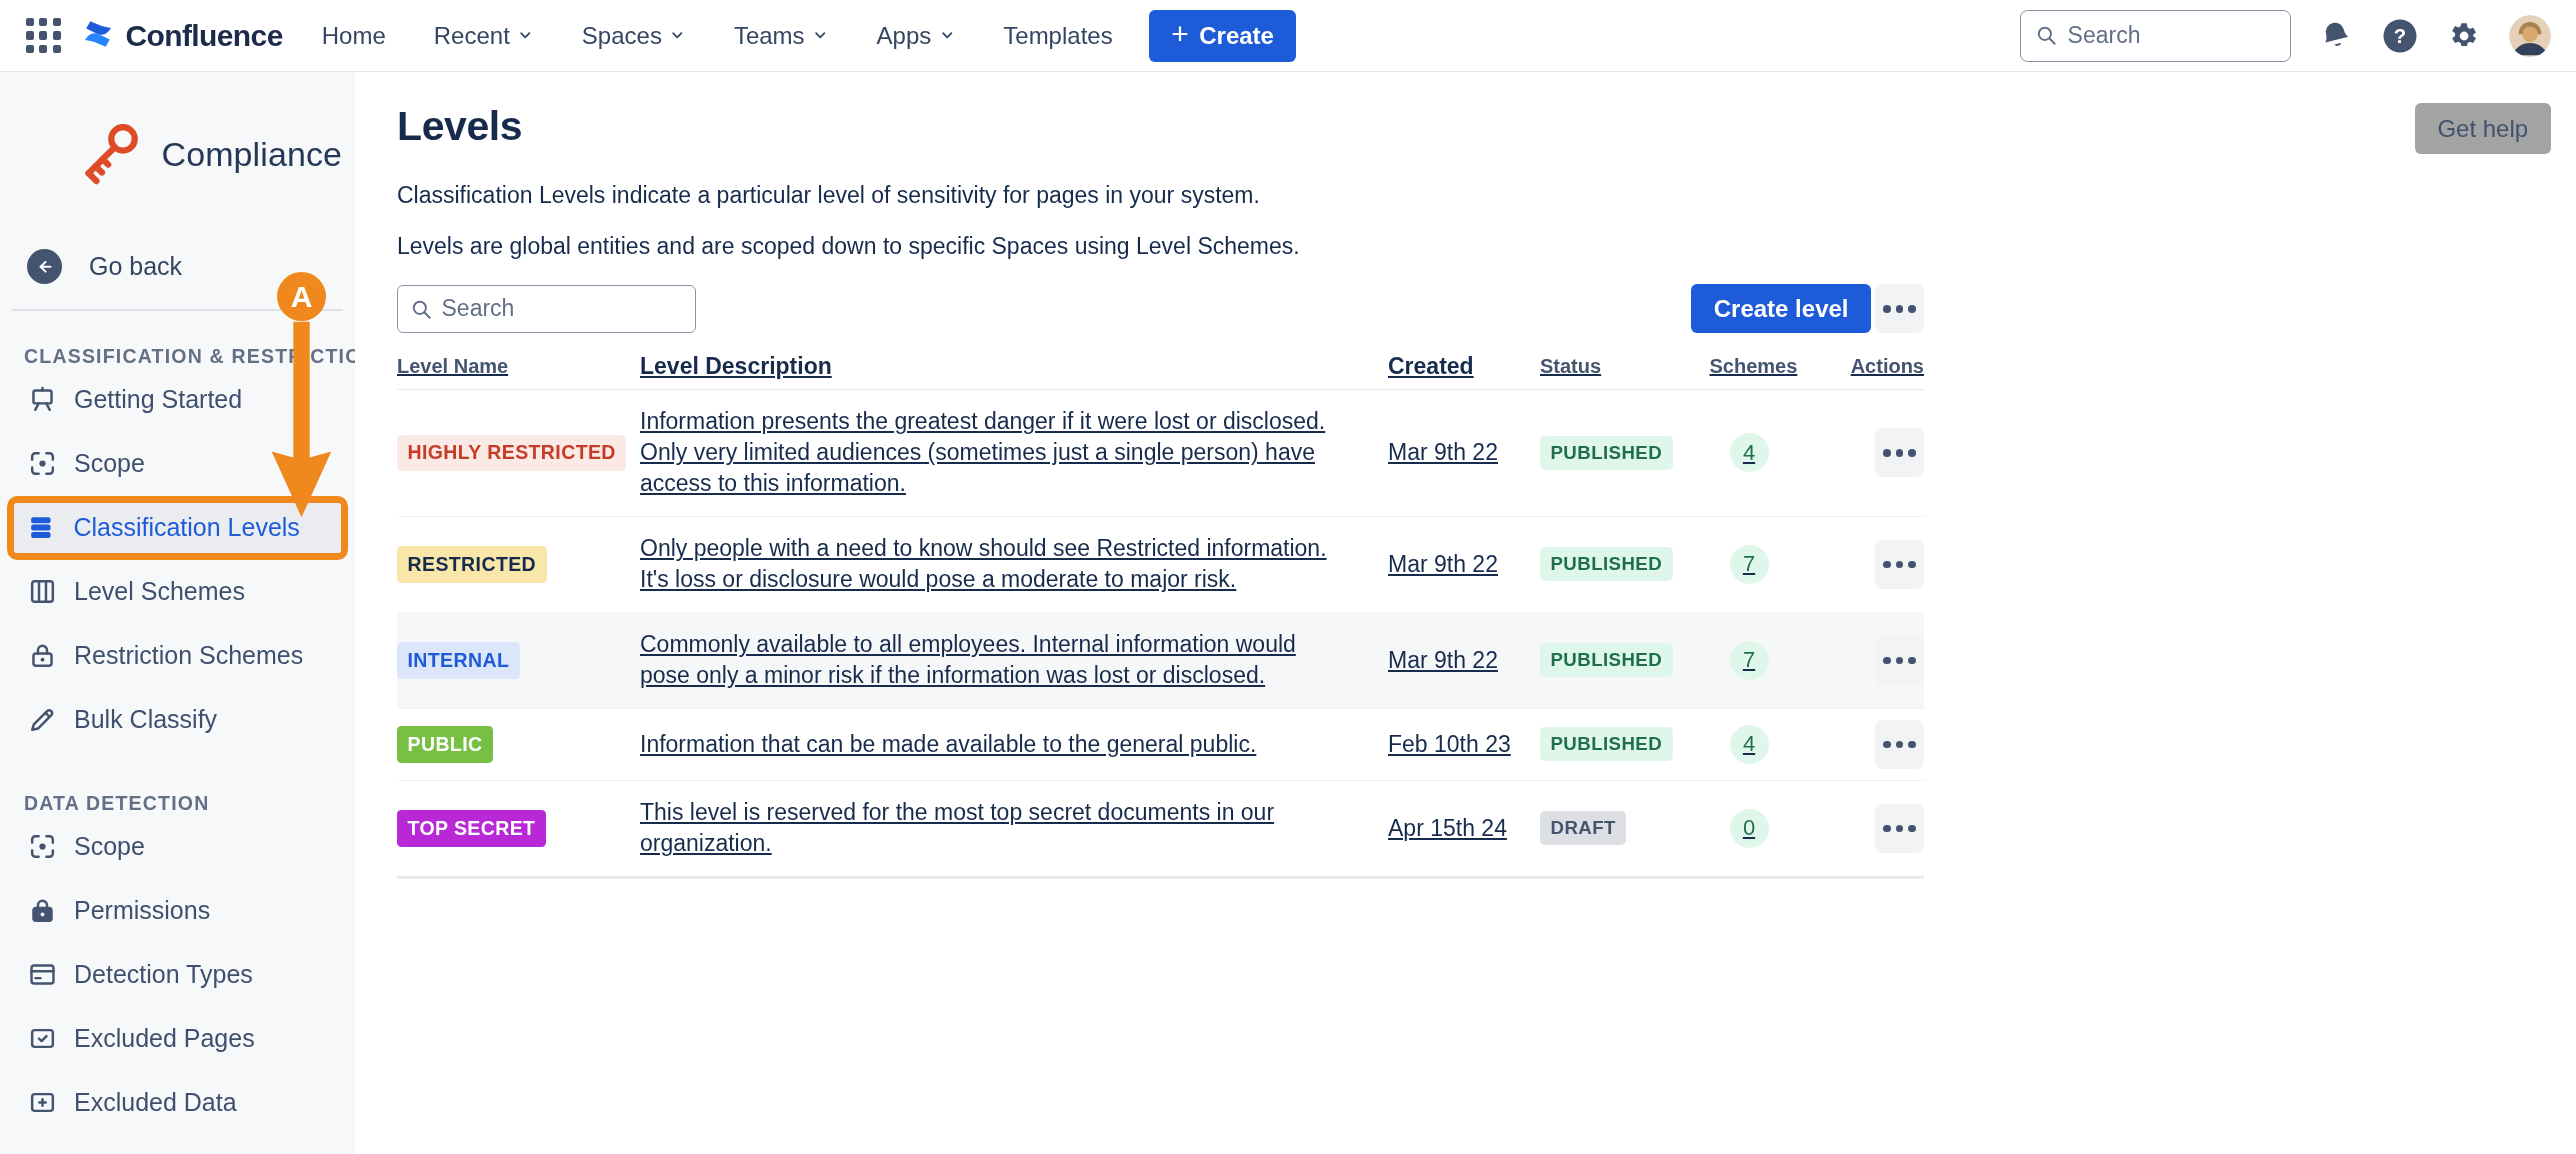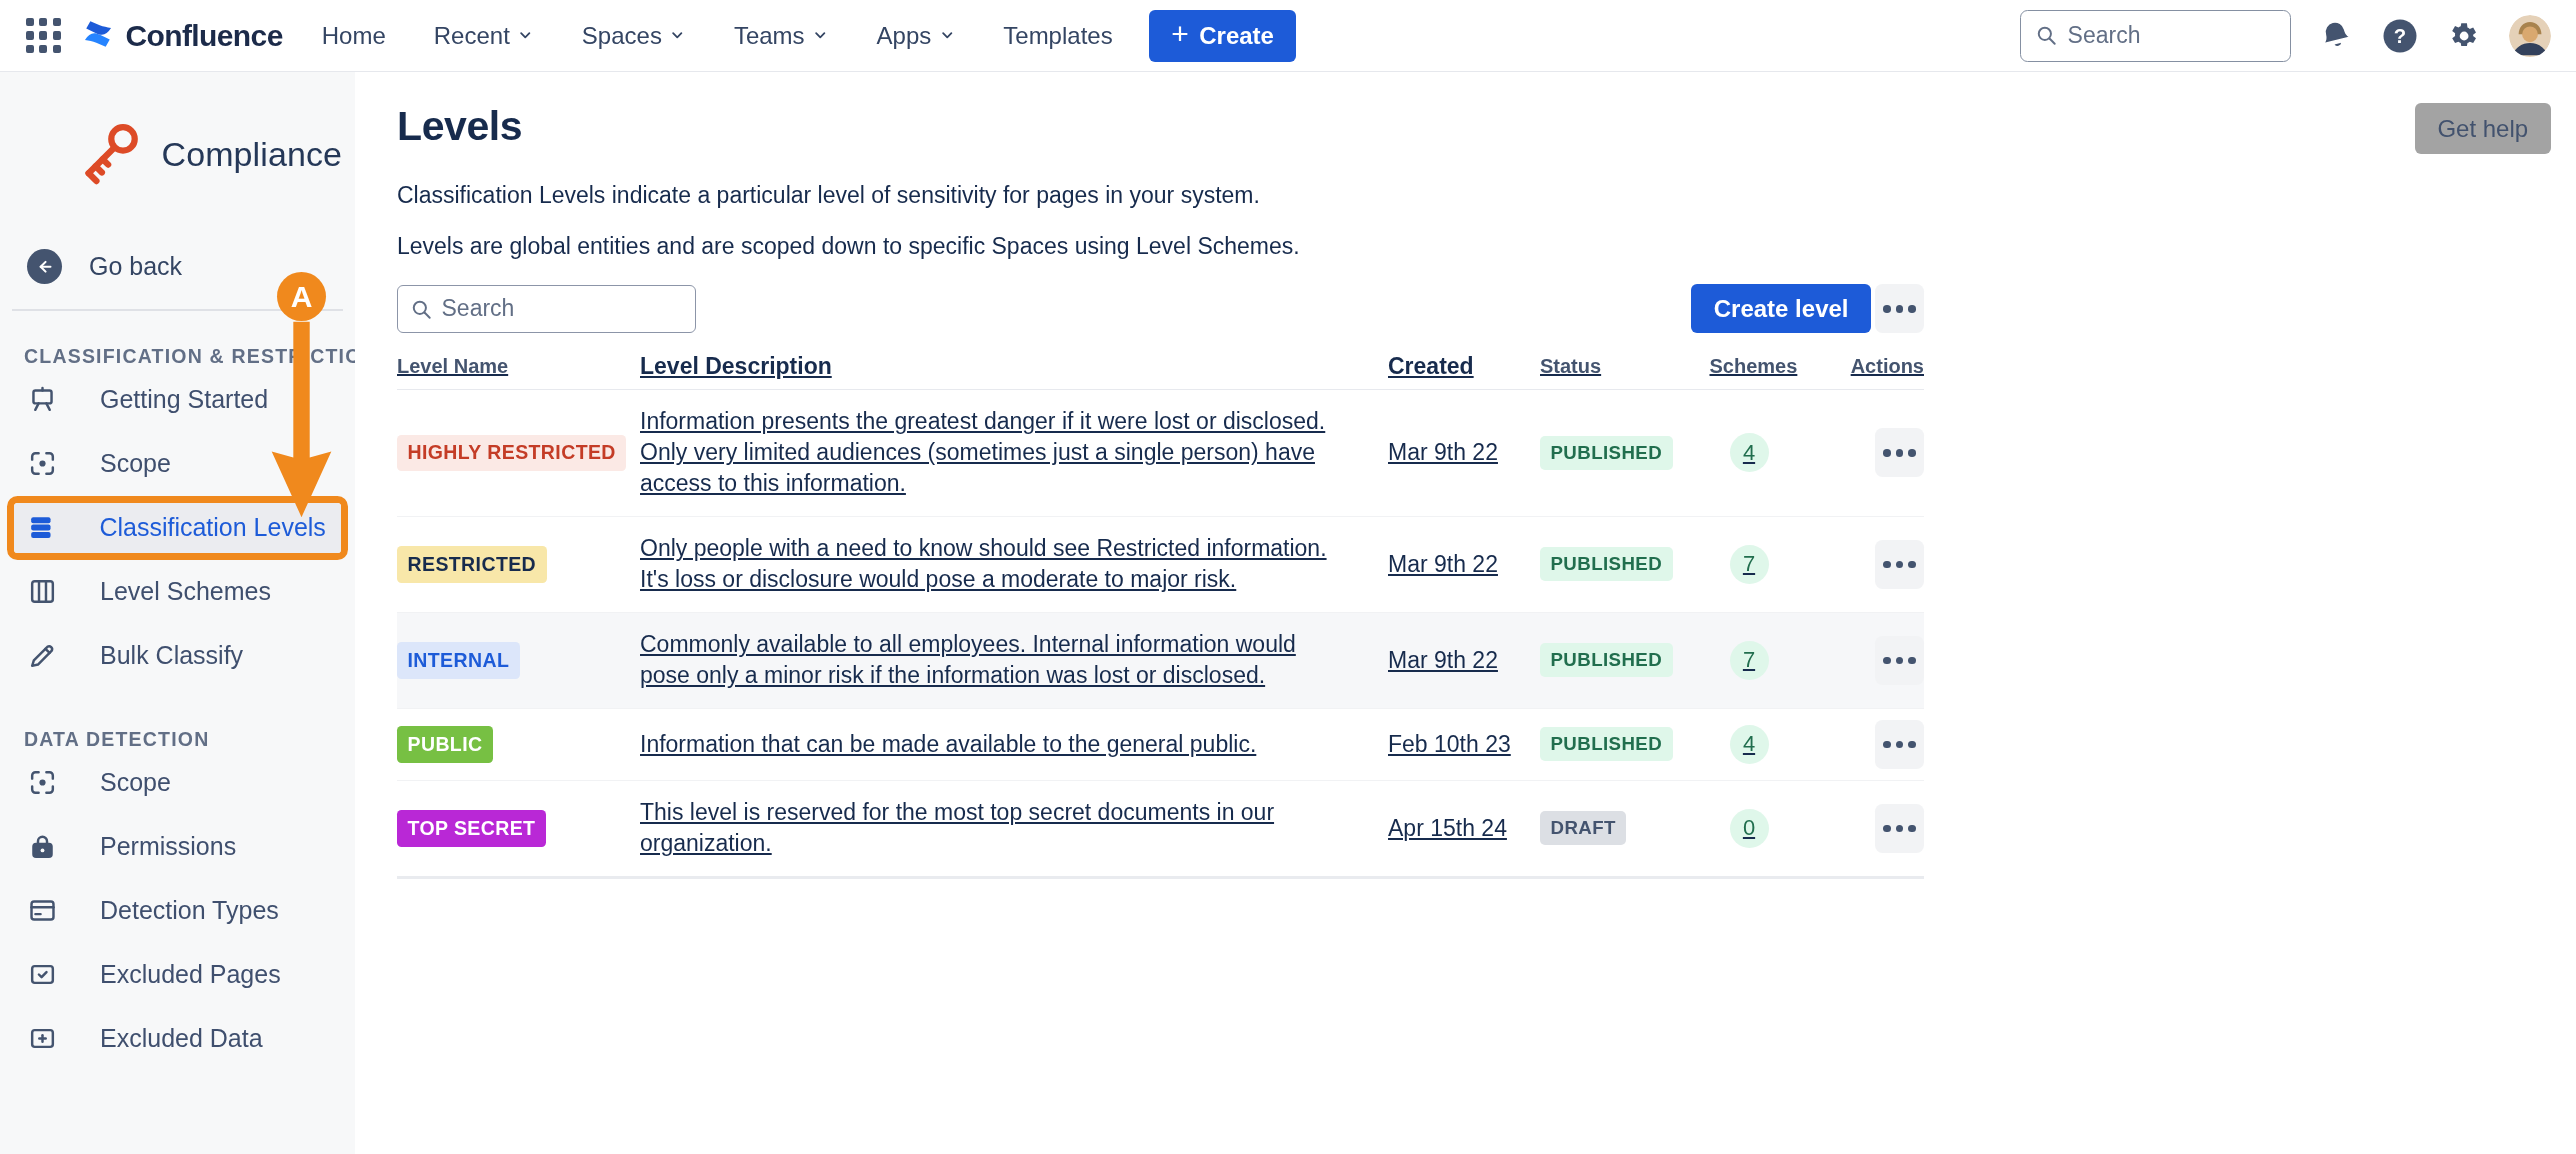--- a/index.html
+++ b/index.html
@@ -37,21 +37,21 @@
   .app-logo { display: flex; align-items: center; gap: 13.5px; padding: 45px 0 0 37px; margin-left: 36px; }
   .app-name { font-size: 34px; font-weight: 500; color: #253858; letter-spacing: 0.1px; }
   .go-back { display: flex; align-items: center; gap: 27px; margin: 57px 0 12px 27px; cursor: pointer; }
   .go-back-circle { width: 35px; height: 35px; border-radius: 50%; background: #44546F;
     display: flex; align-items: center; justify-content: center; }
   .go-back-label { font-size: 25px; font-weight: 500; color: #344563; }
   .side-divider { height: 1.5px; background: #DFE1E6; margin: 25.4px 12px 0 12px; }
   .section-heading { margin: 34px 0 0 24px; font-size: 19.5px; font-weight: 700; color: #626F86;
     letter-spacing: 1.2px; white-space: nowrap; overflow: hidden; }
   .section-heading.second { margin-top: 40px; }
-  .nav-item { display: flex; align-items: center; gap: 42px; height: 64px; padding-left: 27px;
+  .nav-item { display: flex; align-items: center; gap: 16px; height: 64px; padding-left: 27px;
     font-size: 25px; font-weight: 500; color: #3F4F6E; cursor: pointer; white-space: nowrap; }
   .active-wrap { margin: 0 6.7px; border: 7.5px solid #F0891D; border-radius: 10.5px; height: 64px;
     display: flex; align-items: stretch; overflow: hidden; }
   .active-wrap .nav-item { flex: 1; height: auto; background: #EBECF0; padding-left: 12.7px; color: #1D5BD8; }
   .side-icon { width: 31px; height: 31px; flex: none; }
 
   
   .ann-badge { position: absolute; left: 277px; top: 272px; width: 49px; height: 49px; border-radius: 50%;
     background: #F0891D; color: #fff; font-size: 30px; font-weight: 700; display: flex;
     align-items: center; justify-content: center; z-index: 25; }
@@ -256,20 +256,28 @@
 
     <div class="nav-item">
       <svg class="side-icon" viewBox="0 0 24 24" fill="none" stroke="#44546F" stroke-width="1.9" stroke-linecap="round" stroke-linejoin="round">
         <rect x="4" y="4" width="16" height="16" rx="2"></rect>
           <path d="M9.3 4v16"></path>
           <path d="M14.7 4v16"></path>
       </svg>
       <span>Level Schemes</span>
     </div>
 
+    <div class="nav-item">
+      <svg class="side-icon" viewBox="0 0 24 24" fill="none" stroke="#44546F" stroke-width="1.9" stroke-linecap="round" stroke-linejoin="round">
+        <rect x="5" y="10.5" width="14" height="9.5" rx="2"></rect>
+          <path d="M8.5 10.5V8a3.5 3.5 0 0 1 7 0v2.5"></path>
+          <circle cx="12" cy="15.2" r="1.5" fill="#44546F" stroke="none"></circle>
+      </svg>
+      <span>Restriction Schemes</span>
+    </div>
 
     <div class="nav-item">
       <svg class="side-icon" viewBox="0 0 24 24" fill="none" stroke="#44546F" stroke-width="1.9" stroke-linecap="round" stroke-linejoin="round">
         <path d="M4 20l1.3-4.2L15.8 5.3a2.3 2.3 0 0 1 3.2 3.2L8.5 19 4 20z"></path>
           <path d="M14.3 6.8l3.2 3.2"></path>
       </svg>
       <span>Bulk Classify</span>
     </div>
 
     <div class="section-heading second">DATA DETECTION</div>

